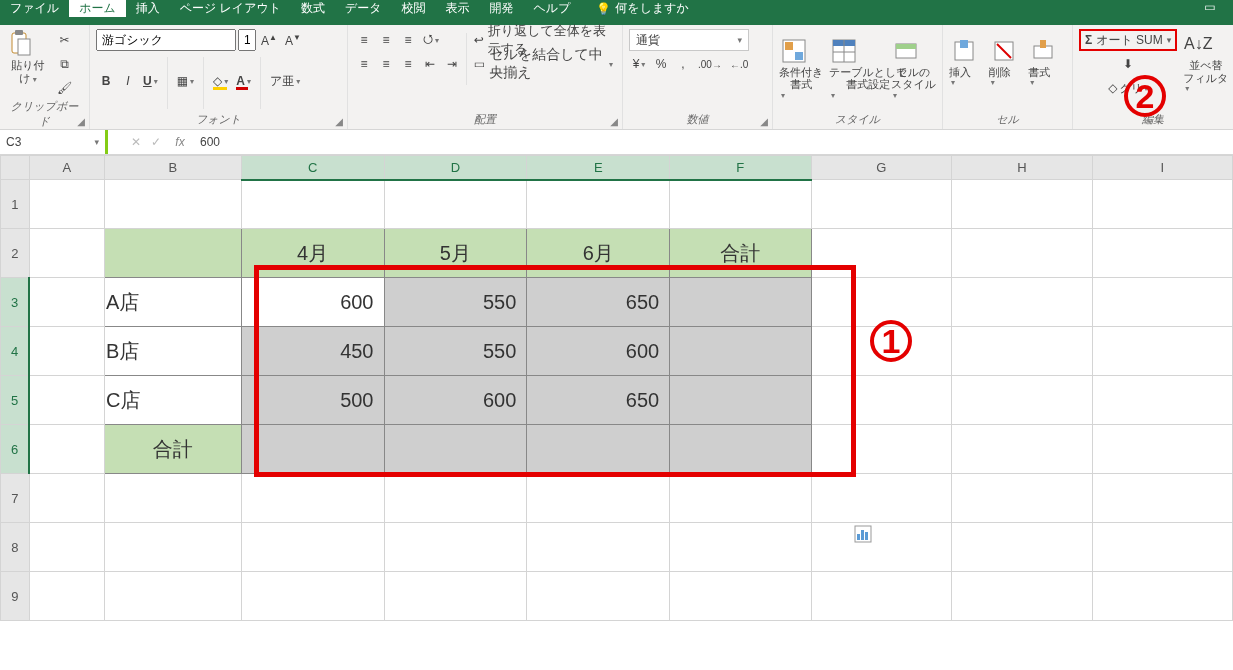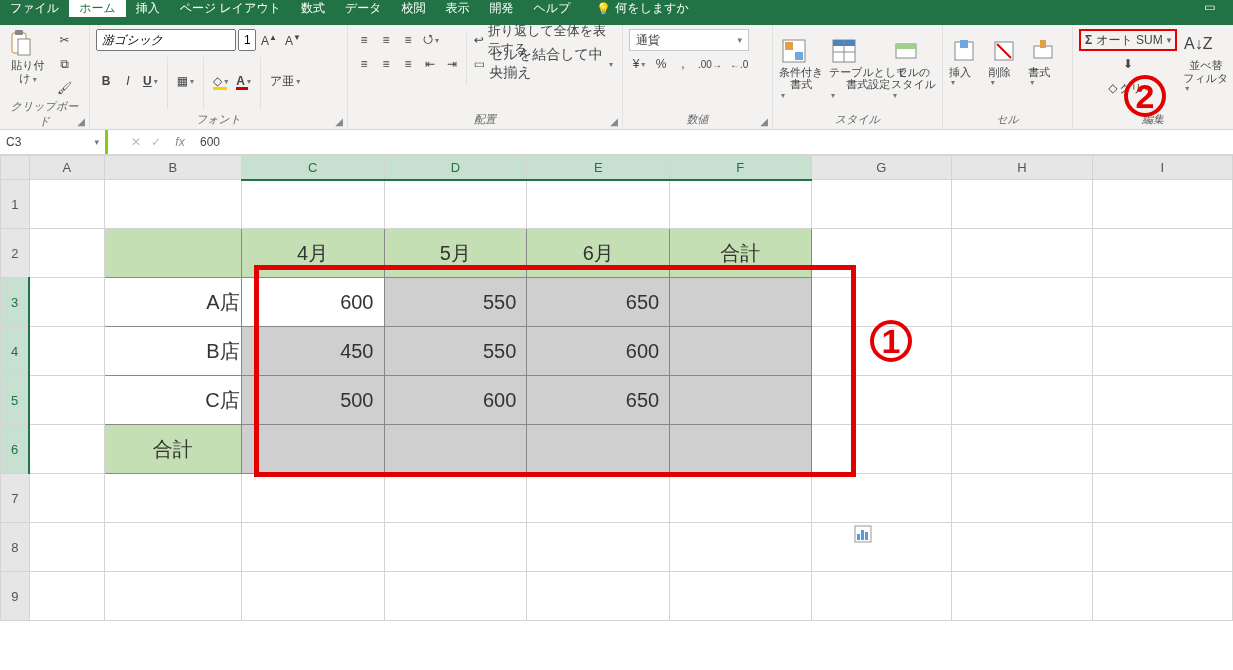--- a/index.html
+++ b/index.html
@@ -69,21 +69,21 @@
     display:flex; align-items:center; justify-content:center;
     min-width: 20px; height: 22px;
     padding: 0 3px;
     color: #444;
     cursor: pointer;
   }
   .dd::after { content: "▾"; font-size: 8px; color:#777; margin-left:2px; }
   .bigbtn { display:flex; flex-direction:column; align-items:flex-start; width: 44px; height: 70px; font-size:11px;}
   .bigbtn .ico { width: 30px; height: 30px; display:flex; align-items:center; justify-content:center; font-size:22px;}
   .bigbtn .cap { text-align:center; line-height:1.15;}
-  input.fontbox { width: 140px; height:22px; font-size:12px; padding: 0 4px; font-style: italic; }
+  input.fontbox { width: 140px; height:22px; font-size:12px; padding: 0 4px; }
   input.sizebox { width: 18px; height:22px; font-size:12px; padding: 0 4px;}
   .underlineA { text-decoration: underline; font-weight:bold;}
   .sep { width:1px; background:#e1e1e1; height: 52px; margin: 0 4px; align-self: flex-start; margin-top:4px;}
   .numfmt { width:120px; height:22px; background:#fff; border:1px solid #c8c8c8; display:flex; align-items:center; padding:0 6px; font-size:12px; justify-content:space-between;}
   .autosum-box {
     border: 2px solid #e40000;
     height: 22px;
     display:flex; align-items:center;
     padding: 0 4px;
     font-size: 12px;
@@ -126,21 +126,21 @@
   .grid .rowhdr {
     background:#e6e6e6; width:30px; font-size:13px; color:#555; text-align:center;
   }
   .grid .rowhdr.selrow { background:#c8e0cf; color:#217346; border-right: 2px solid #217346;}
   .corner { width:30px; background:#e6e6e6;}
   .colA { width: 80px; }
   .colB { width: 145px; }
   .colW { width: 150px; }
   .colG { width: 150px; }
   .num { text-align:right; padding-right:10px; }
-  .ctr { text-align:right; }
+  .ctr { text-align:left; }
   .hdrcell { background:#c5dfb4 !important; text-align:center;}
   .datacell { border: 1px solid #888 !important; }
   .selrange { background:#cfcfcf !important; }
   .activecell { background:#fff !important; }
 
   
   .redbox1 {
     position:absolute; border:5px solid #e40000;
     left: 254px; top: 265px; width: 602px; height: 212px;
     pointer-events:none;

